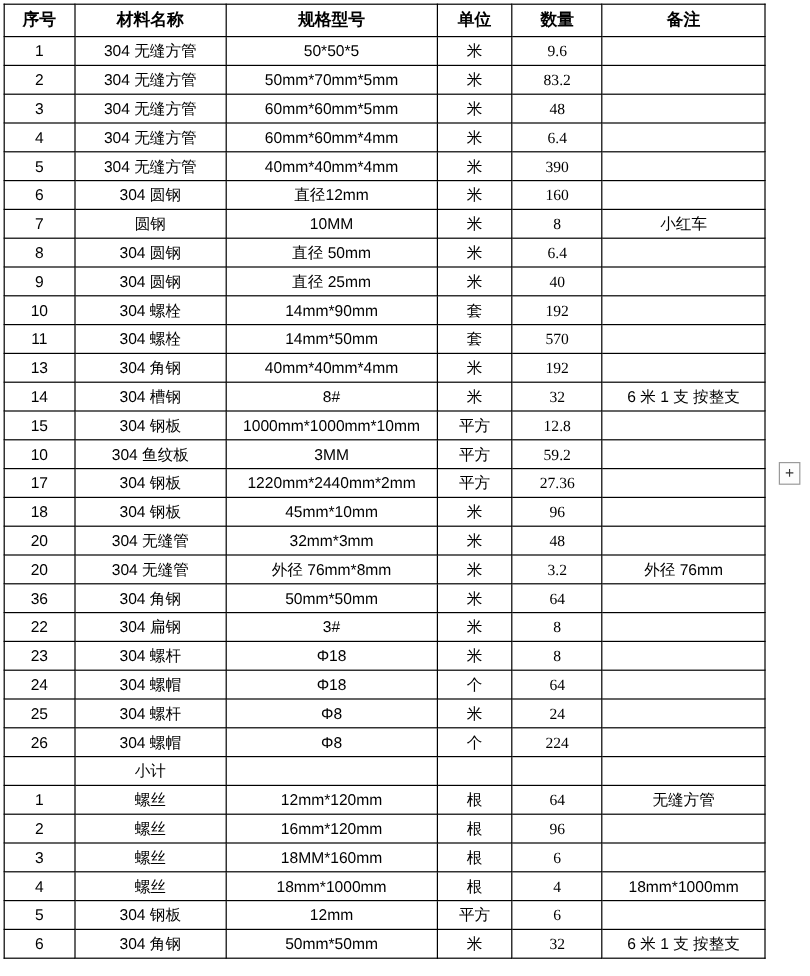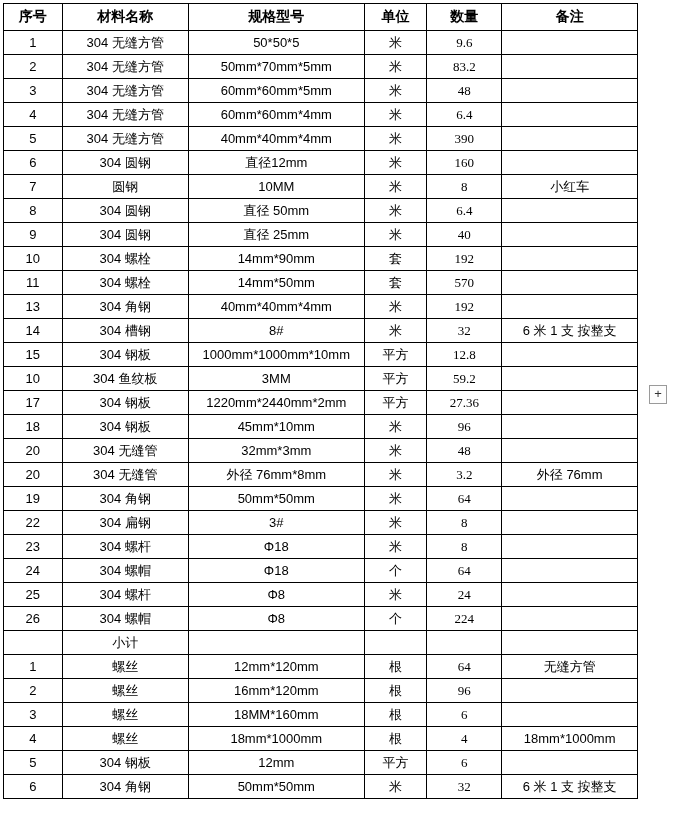--- a/index.html
+++ b/index.html
@@ -227,21 +227,21 @@
         </tr>
         <tr>
           <td class="c-seq">20</td>
           <td class="c-name">304 无缝管</td>
           <td class="c-spec">外径 76mm*8mm</td>
           <td class="c-unit">米</td>
           <td class="c-qty">3.2</td>
           <td class="c-rem">外径 76mm</td>
         </tr>
         <tr>
-          <td class="c-seq">19</td>
+          <td class="c-seq">36</td>
           <td class="c-name">304 角钢</td>
           <td class="c-spec">50mm*50mm</td>
           <td class="c-unit">米</td>
           <td class="c-qty">64</td>
           <td class="c-rem"></td>
         </tr>
         <tr>
           <td class="c-seq">22</td>
           <td class="c-name">304 扁钢</td>
           <td class="c-spec">3#</td>

